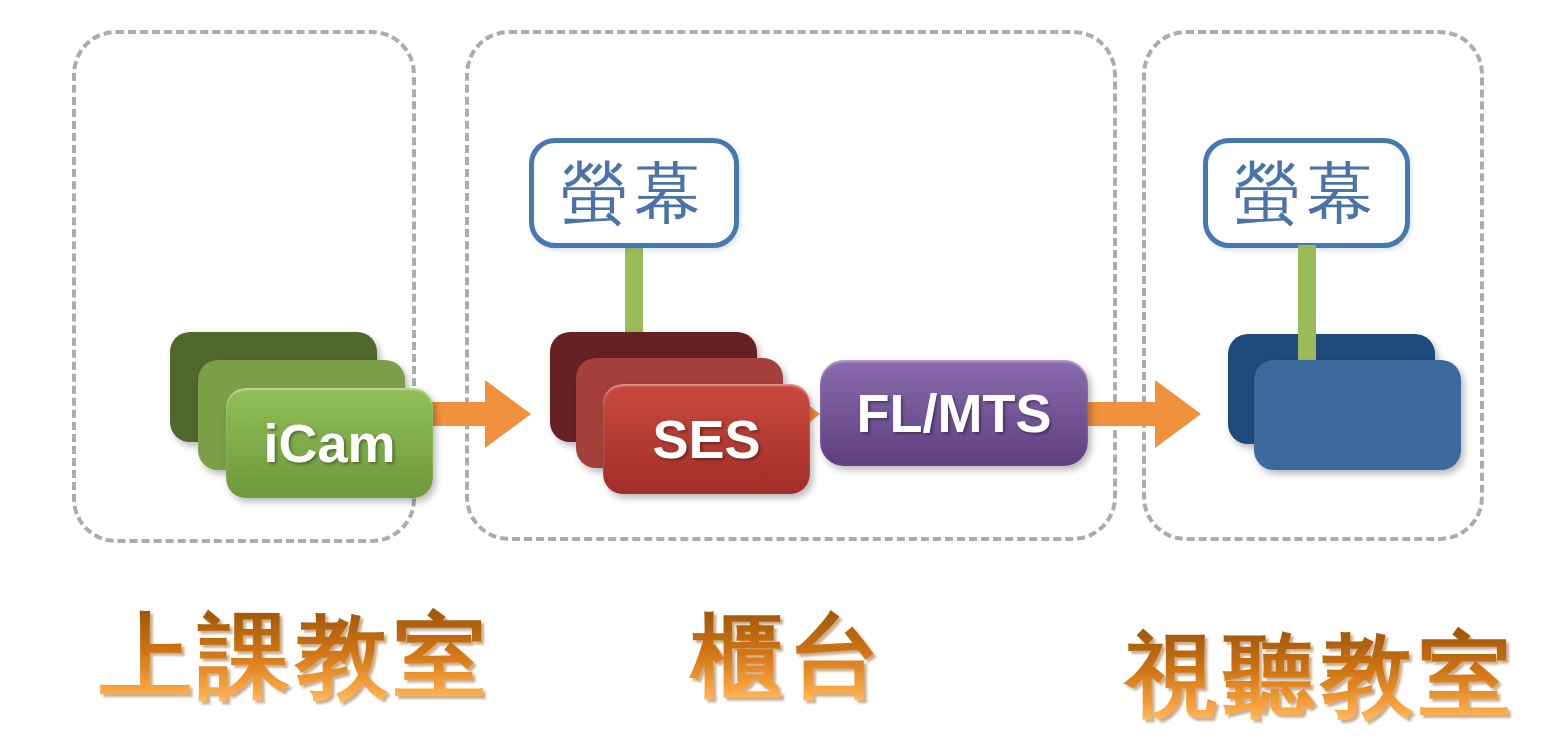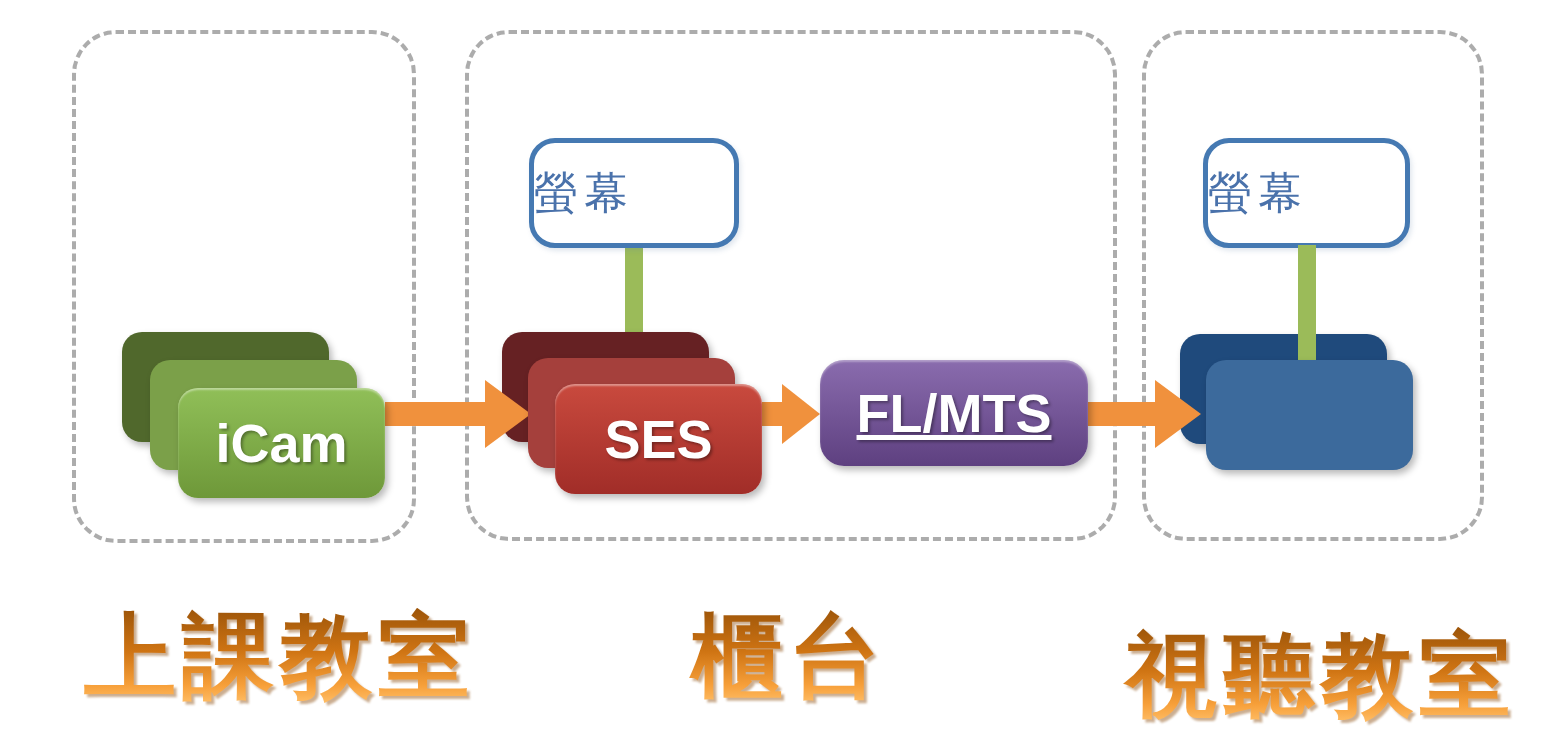--- a/index.html
+++ b/index.html
@@ -29,22 +29,22 @@
 
   
   .screen-box {
     position: absolute;
     background: #ffffff;
     border: 5px solid #4579b2;
     border-radius: 26px;
     z-index: 2;
     display: flex;
     align-items: center;
-    justify-content: flex-start;
-    font-size: 44px;
+    justify-content: center;
+    font-size: 67px;
     letter-spacing: 6px;
     color: #4a72ab;
     box-shadow: 2px 3px 5px rgba(90,120,160,0.18);
   }
   #screen1 { left: 529px;  top: 138px; width: 200px; height: 100px; }
   #screen2 { left: 1203px; top: 138px; width: 197px; height: 100px; }
 
   
   .green-connector {
     position: absolute;
@@ -54,20 +54,21 @@
   #conn1 { left: 625px;  top: 245px; height: 100px; z-index: 1; }
   #conn2 { left: 1298px; top: 245px; height: 128px; z-index: 3; }
 
   
   .stack-box {
     position: absolute;
     width: 207px;
     height: 110px;
     border-radius: 20px;
     box-shadow: 3px 4px 7px rgba(0,0,0,0.28);
+    margin-left: 48px;
   }
   .stack-front {
     display: flex;
     align-items: center;
     justify-content: center;
     font-weight: bold;
     font-size: 54px;
     color: #ffffff;
     text-shadow: 2px 2px 3px rgba(0,0,0,0.35);
     box-shadow: 3px 4px 7px rgba(0,0,0,0.28), inset 0 2px 2px rgba(255,255,255,0.4);
@@ -94,21 +95,20 @@
     background: linear-gradient(180deg,#8a6cae,#5e4080);
     z-index: 6;
     display: flex;
     align-items: center;
     justify-content: center;
     font-weight: bold;
     font-size: 54px;
     color: #ffffff;
     text-shadow: 2px 2px 3px rgba(0,0,0,0.35);
     box-shadow: 3px 4px 7px rgba(0,0,0,0.28), inset 0 2px 2px rgba(255,255,255,0.35);
-    text-decoration: underline;
   }
 
   
   .flow-arrow { position: absolute; z-index: 3; }
   .arrow-shaft {
     position: absolute;
     height: 24px;
     background: #f0913d;
   }
   .arrow-head {
@@ -137,21 +137,21 @@
     line-height: 1.05;
     background-image: linear-gradient(180deg, #9d5509 0%, #cf7413 45%, #f7a03a 80%, #ffc06a 100%);
     -webkit-background-clip: text;
     background-clip: text;
     color: #e0821c;
     -webkit-text-fill-color: transparent;
     filter: drop-shadow(3px 3px 1px rgba(140,75,10,0.45));
     z-index: 1;
     white-space: nowrap;
   }
-  #label1 { left: 60px;   width: 440px; }
+  #label1 { left: 76px;   width: 440px; }
   #label2 { left: 589px;  width: 400px; }
   #label3 { left: 1116px; width: 410px; margin-top: 19px; }
 </style>
 </head>
 <body>
 
 <div id="stage">
 
   <div id="area1" class="area-boundary"></div>
   <div id="area2" class="area-boundary"></div>

